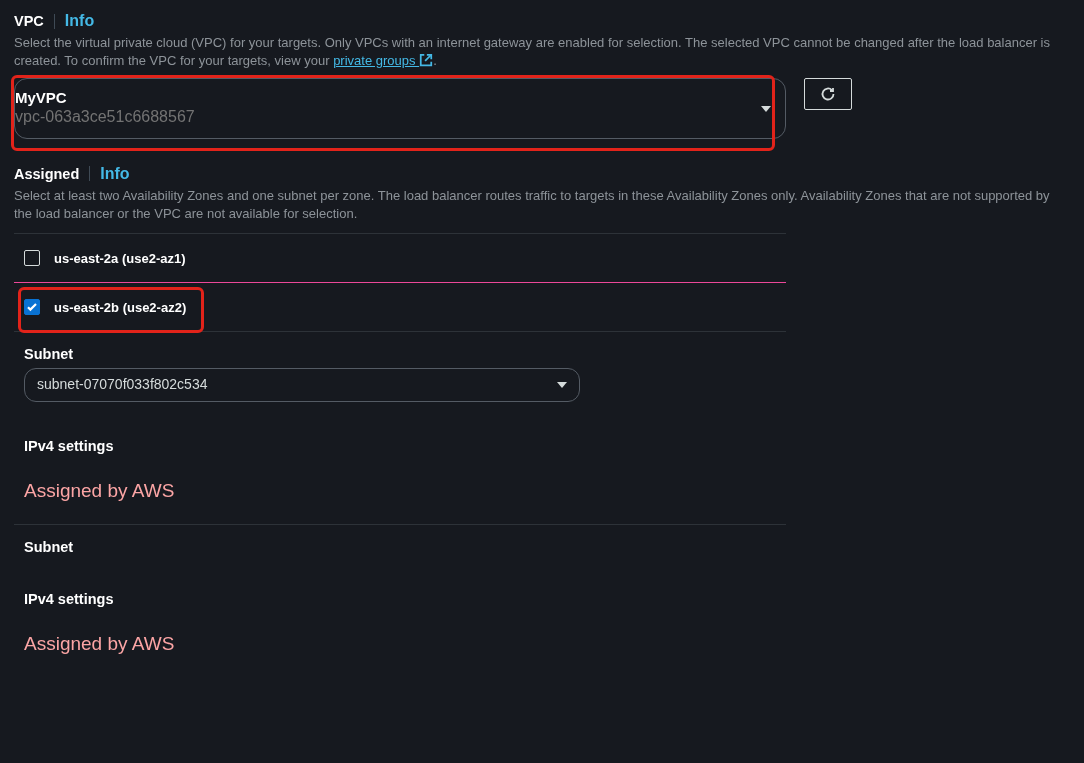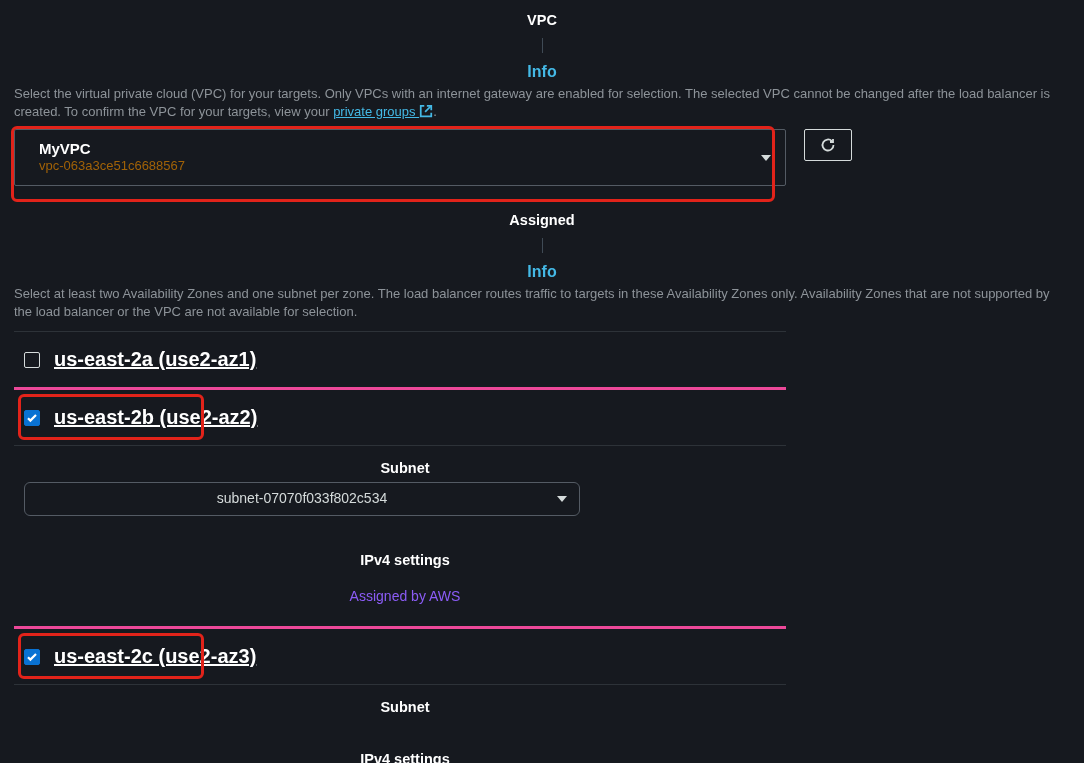--- a/index.html
+++ b/index.html
@@ -11,21 +11,20 @@
       width: 1084px;
       height: 763px;
       overflow: hidden;
       padding: 12px 14px;
     }
     .section-header {
       display: flex;
       align-items: center;
       gap: 10px;
       margin-bottom: 4px;
-      flex-direction: column;
     }
     .section-title {
       color: #ffffff;
       font-weight: 700;
       font-size: 14.5px;
     }
     .divider-v {
       width: 1px;
       height: 15px;
       background: #3f4a55;
@@ -57,38 +56,38 @@
     .row-vpc {
       display: flex;
       align-items: flex-start;
       gap: 18px;
       margin-bottom: 26px;
     }
     .vpc-select {
       position: relative;
       width: 772px;
       border: 1px solid #545b64;
-      border-radius: 2px;
-      padding: 10px 38px 10px 24px;
+      border-radius: 13px;
+      padding: 10px 38px 10px 0;
       cursor: pointer;
       background: #16191f;
     }
     .vpc-select .highlight {
       position: absolute;
       inset: -2px;
       border: 3px solid #e2231a;
       border-radius: 6px;
       pointer-events: none;
       width: 764px;
       height: 76px;
       left: -4px;
       top: -4px;
     }
     .vpc-name { color: #ffffff; font-weight: 600; font-size: 15px; }
-    .vpc-sub { color: #a16207; font-size: 13px; line-height: 1.35; }
+    .vpc-sub { color: #737373; font-size: 16px; line-height: 1.35; }
     .caret-down {
       position: absolute;
       right: 14px;
       top: 50%;
       transform: translateY(-50%);
       width: 0; height: 0;
       border-left: 5px solid transparent;
       border-right: 5px solid transparent;
       border-top: 6px solid #d5dbdb;
     }
@@ -101,21 +100,21 @@
       display: flex;
       align-items: center;
       justify-content: center;
       cursor: pointer;
       margin-top: 0px;
     }
     .refresh-btn svg { width: 16px; height: 16px; stroke: #d5dbdb; }
 
     .map-container { width: 772px; }
     .az-row {
-      border-top: 3px solid #ec4899;
+      border-top: 1px solid #ec4899;
       display: flex;
       align-items: center;
       padding: 16px 10px;
       gap: 14px;
       position: relative;
     }
     .az-row.first { border-top: 1px solid #2d3238; margin-top: 10px; }
     .chk {
       width: 16px;
       height: 16px;
@@ -123,65 +122,64 @@
       border-radius: 2px;
       background: #16191f;
       display: flex;
       align-items: center;
       justify-content: center;
       flex-shrink: 0;
       cursor: pointer;
     }
     .chk.checked { background: #0972d3; border-color: #0972d3; }
     .chk.checked svg { width: 12px; height: 12px; }
-    .az-label { color: #ffffff; font-weight: 700; font-size: 20px; text-decoration: underline; }
+    .az-label { color: #ffffff; font-weight: 700; font-size: 13px; }
     .az-row .highlight {
       position: absolute;
       border: 3px solid #e2231a;
       border-radius: 6px;
       pointer-events: none;
       left: 4px;
       top: 4px;
       width: 186px;
       height: 46px;
     }
 
     .az-detail {
       padding: 14px 0 22px 10px;
-      text-align: center;
     }
     .sub-label {
       color: #ffffff;
       font-weight: 700;
       font-size: 14.5px;
       margin-bottom: 6px;
     }
     .subnet-select {
       position: relative;
       width: 556px;
       height: 34px;
       border: 1px solid #545b64;
-      border-radius: 6px;
+      border-radius: 12px;
       padding: 7px 12px;
       cursor: pointer;
       background: #16191f;
       color: #d5dbdb;
       font-size: 14px;
     }
     .subnet-select .caret-down { right: 12px; }
     .ipv4-title {
       color: #ffffff;
       font-weight: 700;
       font-size: 14.5px;
       margin-top: 36px;
     }
     .ipv4-value {
-      color: #8b5cf6;
-      font-size: 14px;
-      margin-top: 20px;
+      color: #fca5a5;
+      font-size: 19px;
+      margin-top: 26px;
     }
     .az-sep { border-top: 1px solid #2d3238; width: 772px; }
   </style>
 </head>
 <body>
 
 <div class="section-header">
   <span class="section-title">VPC</span>
   <span class="divider-v"></span>
   <span class="info-link">Info</span>
@@ -236,28 +234,19 @@
   <div class="az-detail">
     <div class="sub-label">Subnet</div>
     <div class="subnet-select">
       <span>subnet-07070f033f802c534</span>
       <div class="caret-down"></div>
     </div>
     <div class="ipv4-title">IPv4 settings</div>
     <div class="ipv4-value">Assigned by AWS</div>
   </div>
 
-  <div class="az-row">
-    <div class="highlight"></div>
-    <span class="chk checked">
-      <svg viewBox="0 0 12 12" fill="none" stroke="#ffffff" stroke-width="2.2">
-          <path d="M2 6.2l2.4 2.4L10 3"></path>
-        </svg>
-    </span>
-    <span class="az-label">us-east-2c (use2-az3)</span>
-  </div>
   <div class="az-sep"></div>
   <div class="az-detail">
     <div class="sub-label">Subnet</div>
     <div class="ipv4-title">IPv4 settings</div>
     <div class="ipv4-value">Assigned by AWS</div>
   </div>
 </div>
 
 </body></html>

